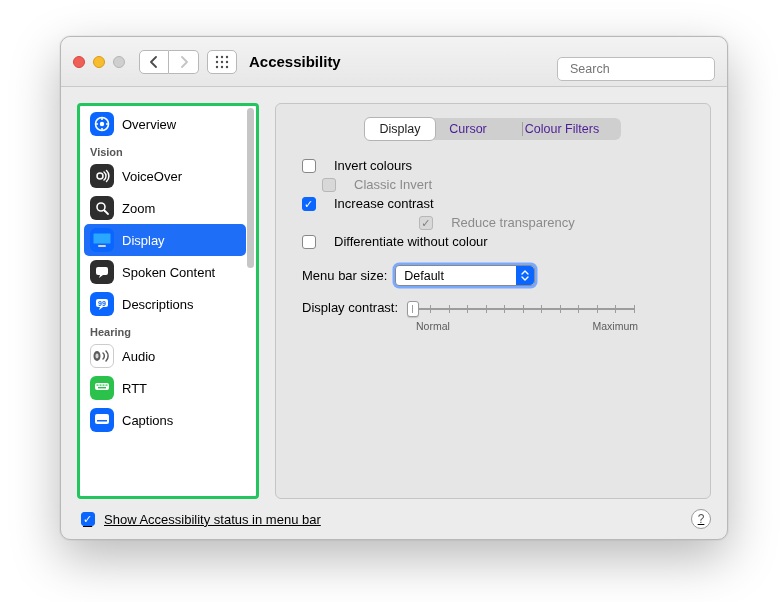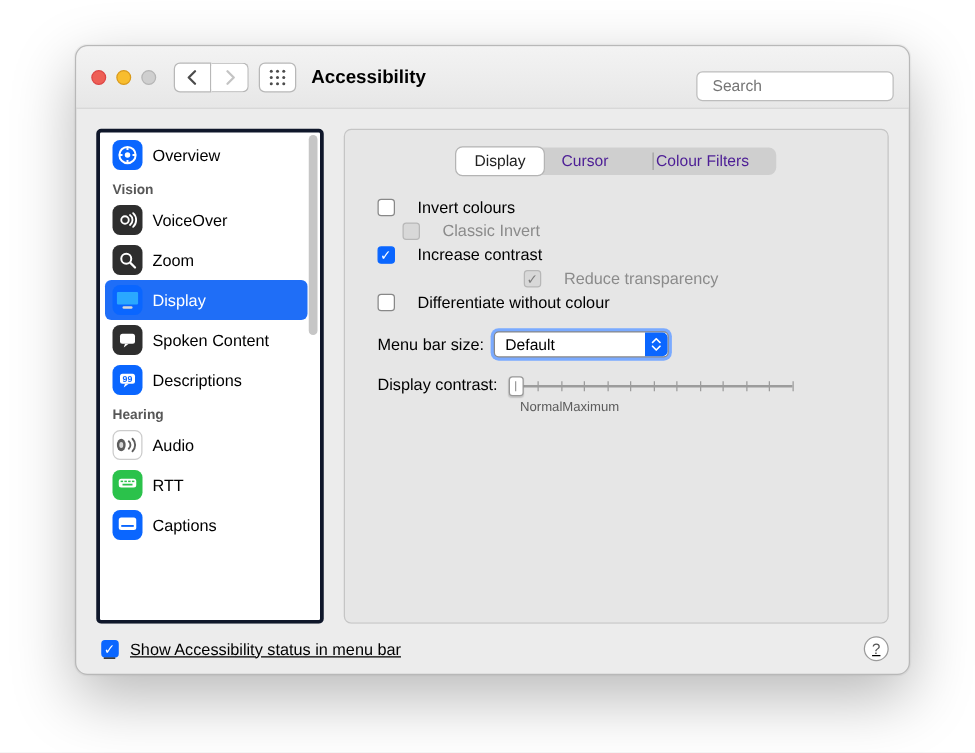--- a/index.html
+++ b/index.html
@@ -76,21 +76,21 @@
   
   .body {
     flex: 1;
     display: flex;
     padding: 16px 16px 0 16px;
     gap: 16px;
     overflow: hidden;
   }
   .sidebar {
     width: 182px;
-    border: 3px solid #0f172a;
+    border: 3px solid #22c55e;
     border-radius: 4px;
     background: #fff;
     overflow: hidden;
     position: relative;
   }
   .sb-scroll {
     position: absolute;
     right: 2px; top: 2px;
     width: 7px; height: 160px;
     background: #c6c6c6;
@@ -249,21 +249,21 @@
   }
   .slider-track .knob {
     position:absolute; left:-5px; top:1px;
     width:12px; height:16px;
     background:#fff;
     border:1px solid #999;
     border-radius:3px;
     box-shadow: 0 1px 1px rgba(0,0,0,.15);
   }
   .slider-labels {
-    display:flex; 
+    display:flex; justify-content:space-between;
     width:222px; margin-left:114px;
     font-size:10.5px; color:#5c5c5c;
     margin-top:2px;
   }
   
   .footer {
     height: 40px;
     display: flex; align-items: center;
     padding: 0 16px;
     gap: 6px;

